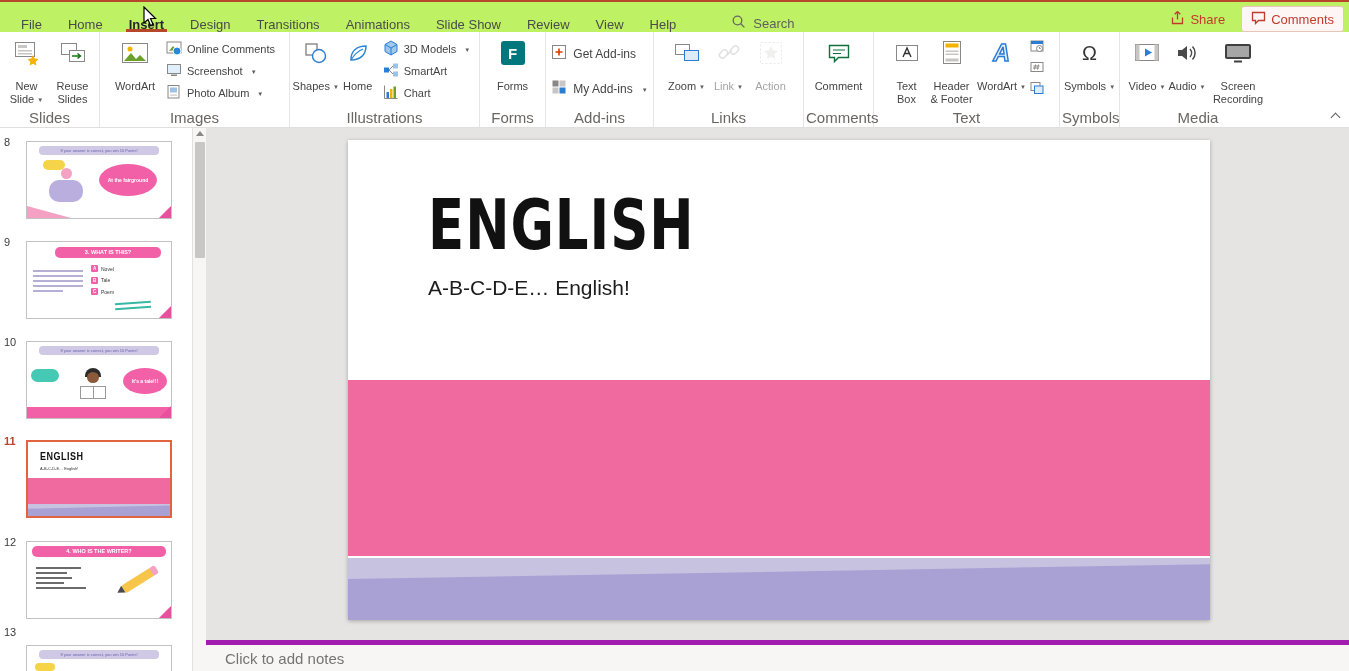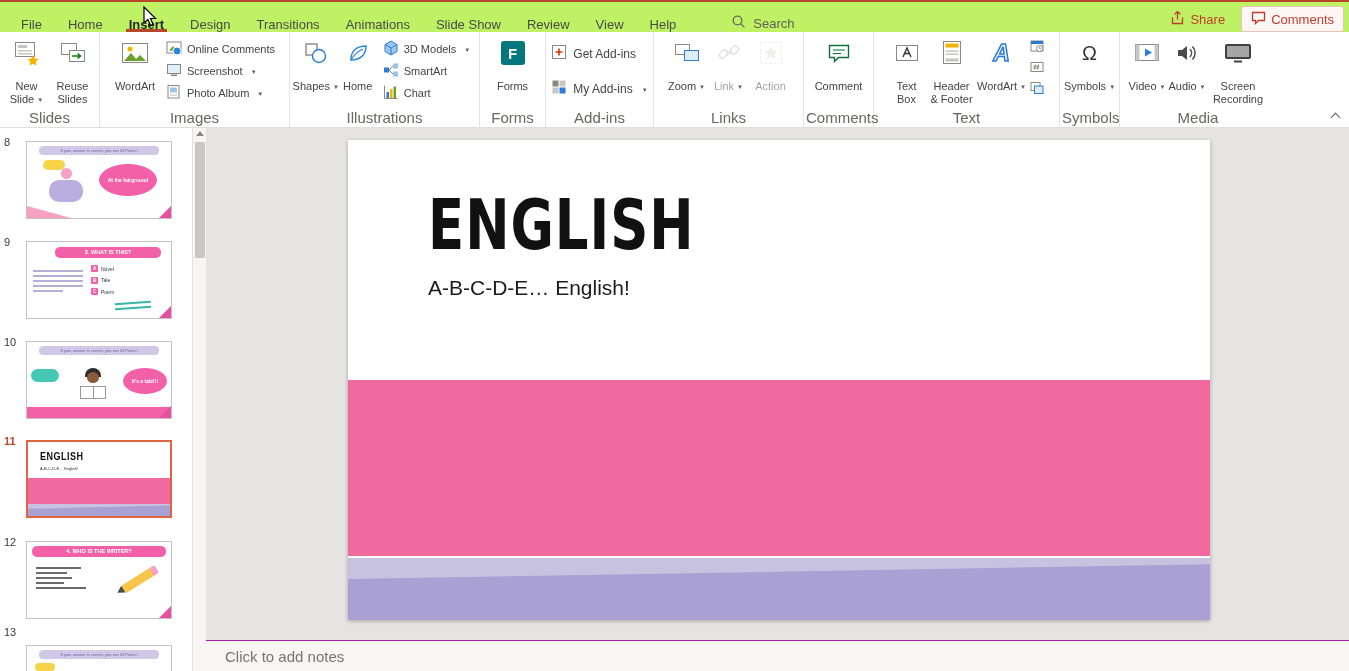--- a/index.html
+++ b/index.html
@@ -56,21 +56,21 @@
   .scroll-up{position:absolute;top:3px;left:3px;width:0;height:0;border-left:4px solid transparent;border-right:4px solid transparent;border-bottom:5px solid #8a8886}
   .scroll-thumb{position:absolute;top:14px;left:2px;width:10px;height:116px;background:#c9c7c5;border-radius:1px}
   .rightcol{flex:1;display:flex;flex-direction:column;min-width:0}
   .canvas{height:512px;background:#e5e4e3;position:relative}
   .slide{position:absolute;left:142px;top:12px;width:862px;height:480px;background:#fff;box-shadow:0 1px 4px rgba(0,0,0,.28)}
   .slide-title{position:absolute;left:80px;top:44px;font-size:54px;font-weight:700;color:#111;font-family:"DejaVu Sans",sans-serif;letter-spacing:1px;transform:scale(.98,1.3);transform-origin:left top}
   .slide-subtitle{position:absolute;left:80px;top:136px;font-size:21px;color:#1c1c1c}
   .band-pink{position:absolute;left:0;top:240px;width:100%;height:176px;background:#f0699f}
   .band-lav{position:absolute;left:0;top:418px;width:100%;height:62px;background:#c8c2e1;overflow:hidden}
   .band-lav-dark{position:absolute;inset:0;background:#a9a1d3;clip-path:polygon(0 34%,100% 10%,100% 100%,0 100%)}
-  .notes{flex:1;background:#f7f6f5;border-top:1px solid #a21caf;display:flex;align-items:center;padding-left:19px;color:#767472;font-size:15px}
+  .notes{flex:1;background:#f7f6f5;border-top:5px solid #a21caf;display:flex;align-items:center;padding-left:19px;color:#767472;font-size:15px}
 
   
   .t-banner{position:absolute;left:12px;right:12px;top:4px;height:9px;background:#cfc9e6;border-radius:4px;font-size:4px;line-height:9px;color:#6d63a8;text-align:center;white-space:nowrap;overflow:hidden}
   .t-corner{position:absolute;right:0;bottom:0;width:12px;height:12px;background:#e84f9e;clip-path:polygon(100% 0,100% 100%,0 100%)}
   .t-bubble{position:absolute;background:#f261a7;border-radius:50%;color:#fff;display:flex;align-items:center;justify-content:center;text-align:center;font-size:5px;font-weight:bold;line-height:6px;padding:2px}
   .t8-cloud{position:absolute;left:16px;top:18px;width:22px;height:10px;background:#f6d44a;border-radius:6px}
   .t8-head{position:absolute;left:34px;top:26px;width:11px;height:11px;background:#f4a1c4;border-radius:50%}
   .t8-body{position:absolute;left:22px;top:38px;width:34px;height:22px;background:#b9aede;border-radius:10px}
   .t8-wedge{position:absolute;left:0;bottom:0;width:44px;height:12px;background:#f4a1c4;clip-path:polygon(0 0,100% 100%,0 100%)}
   .t9-head{position:absolute;left:28px;top:5px;width:106px;height:11px;background:#f261a7;border-radius:5px;color:#fff;font-weight:bold;font-size:5.5px;line-height:11px;text-align:center;white-space:nowrap;overflow:hidden}

